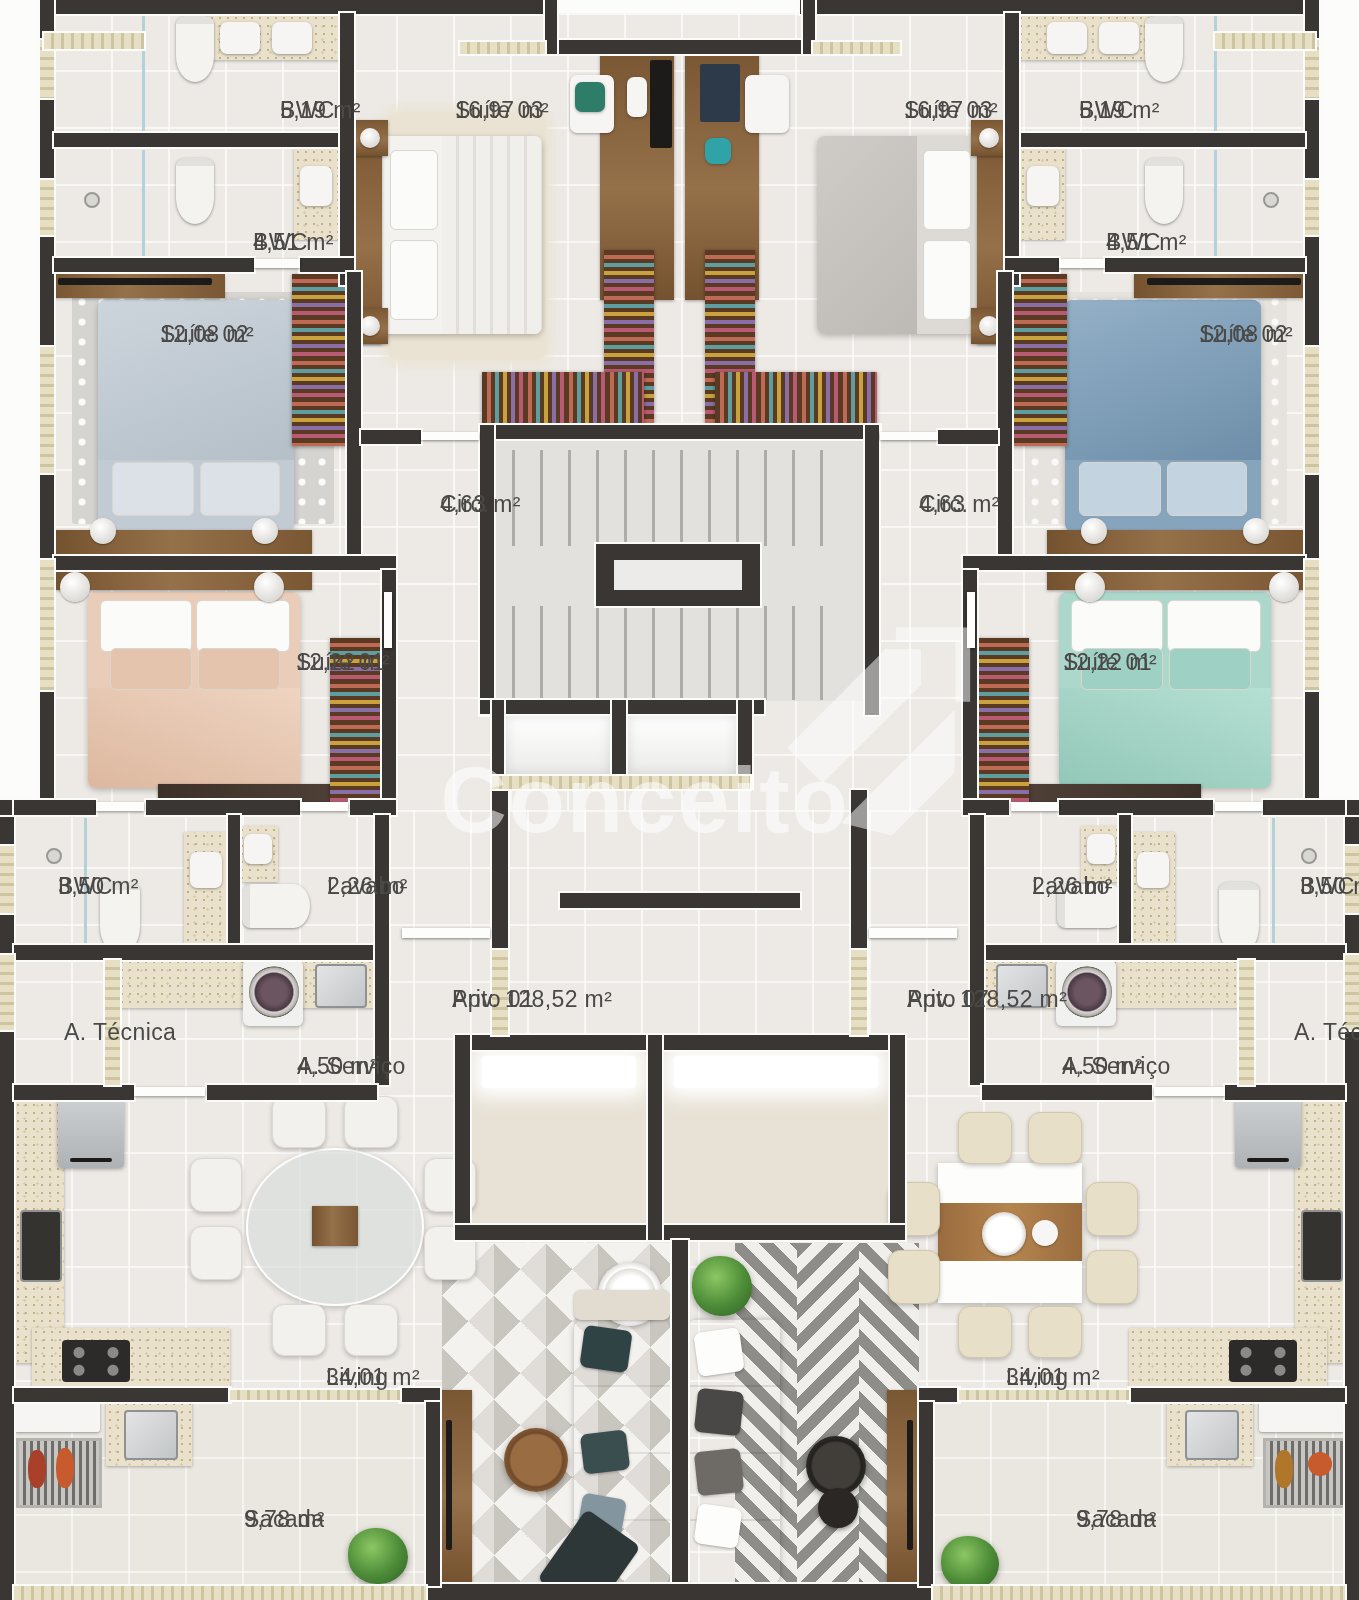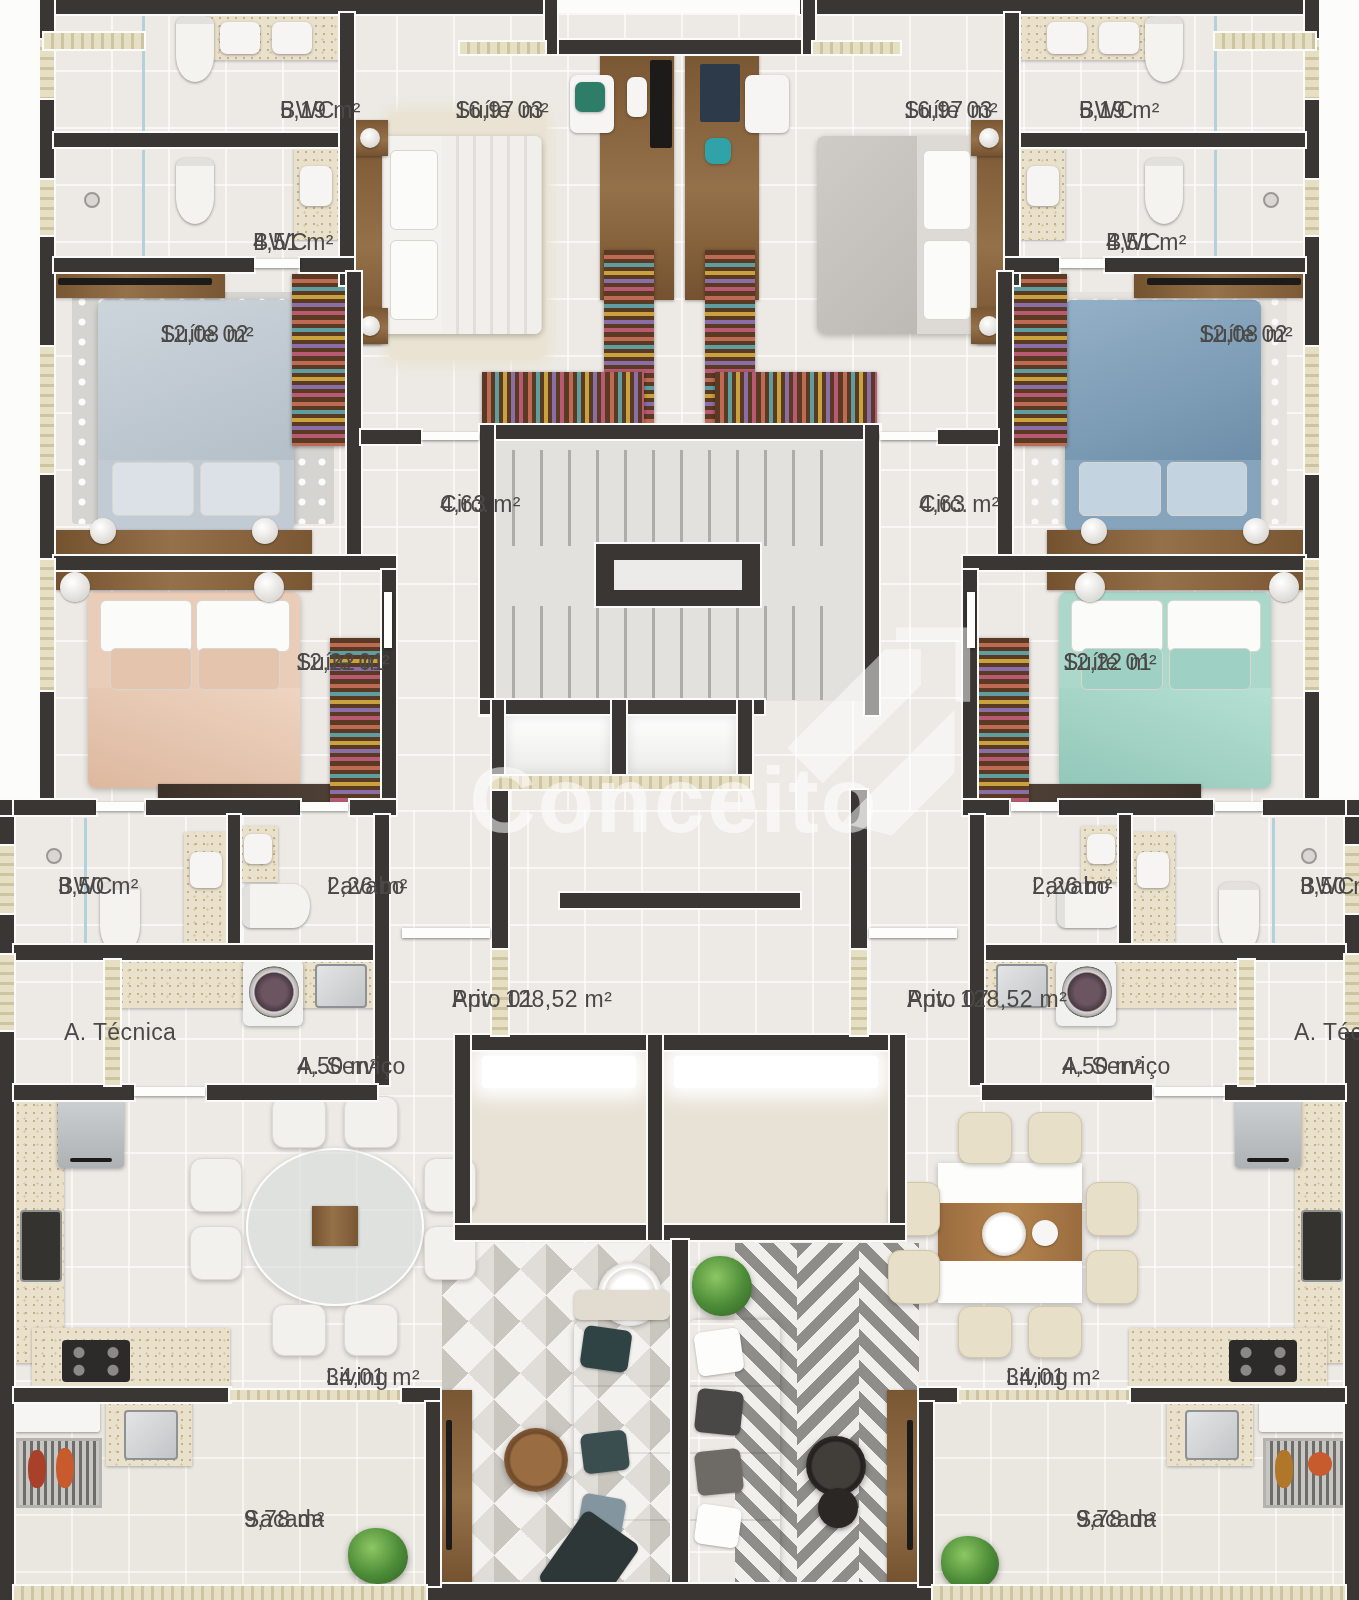--- a/index.html
+++ b/index.html
@@ -509,15 +509,15 @@
     <div>9,78 m²</div>
   </div>
 
   <div class="logo" style="left:770px;top:618px;width:210px;height:230px">
     <svg width="210" height="230" viewBox="0 0 100 110" xmlns="http://www.w3.org/2000/svg">
       <path d="M8 62 L55 15 L72 15 L72 32 L25 79 Z" fill="#ffffff"></path>
       <path d="M34 98 L88 44 L88 74 L58 104 Z" fill="#ffffff"></path>
       <path d="M60 8 L92 8 L92 40" fill="none" stroke="#ffffff" stroke-width="7"></path>
     </svg>
   </div>
-  <div class="wm" style="left:674px;top:800px;font-size:92px">Conceito</div>
+  <div class="wm" style="left:645px;top:800px;font-size:92px">Conceito</div>
 
 </div>
 
 </body></html>

